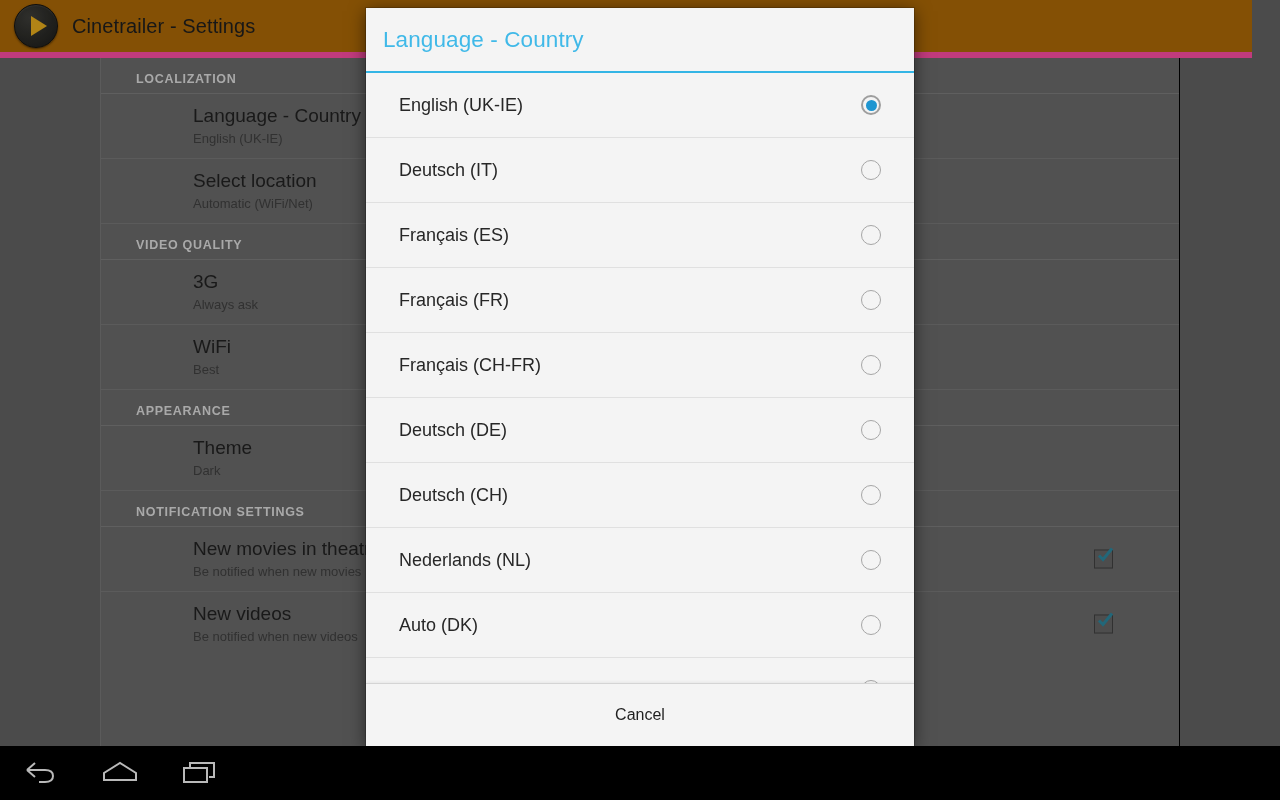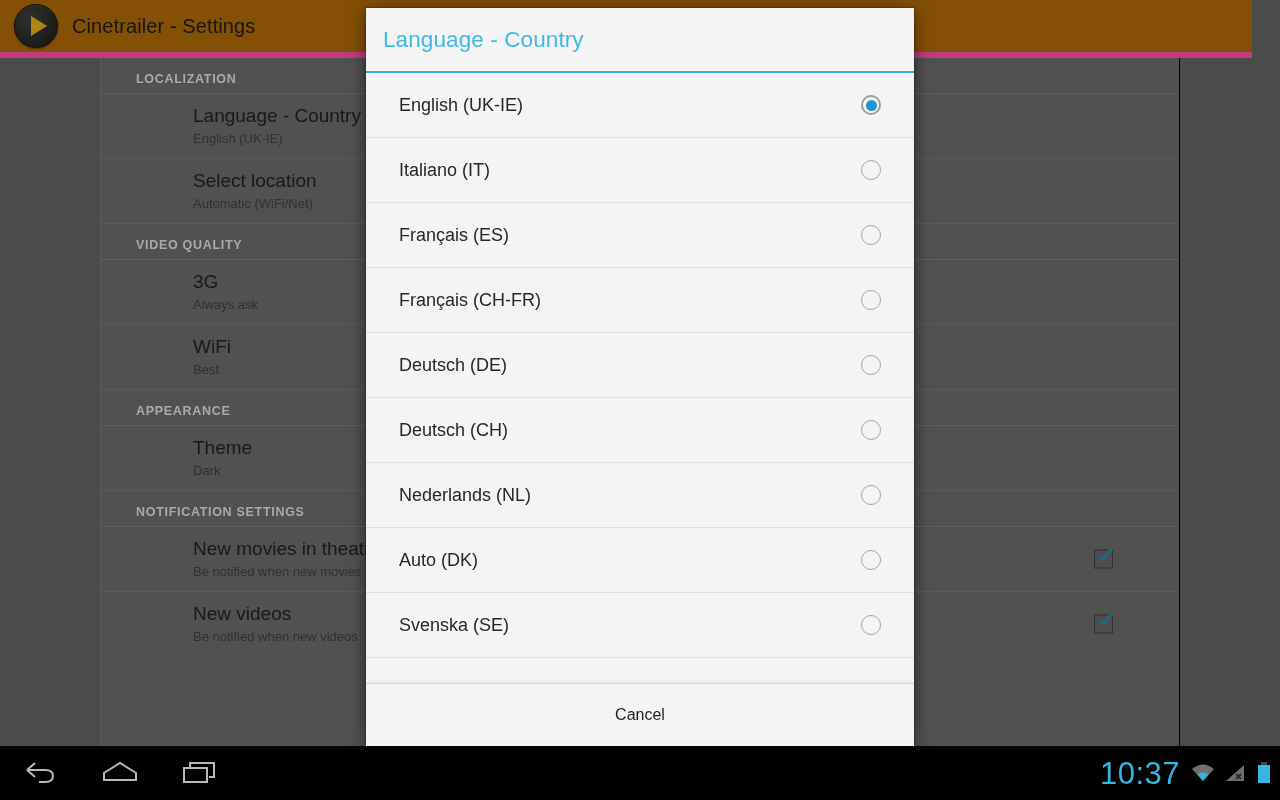--- a/index.html
+++ b/index.html
@@ -311,25 +311,29 @@
     <div id="dialog-header">
       <div id="dialog-title">Language - Country</div>
     </div>
 
     <div id="dialog-list">
       <div class="lang-row">
         <span class="lang-label">English (UK-IE)</span>
         <span class="radio checked"></span>
       </div>
       <div class="lang-row">
-        <span class="lang-label">Italiano (IT)</span>
+        <span class="lang-label">Deutsch (IT)</span>
         <span class="radio"></span>
       </div>
       <div class="lang-row">
         <span class="lang-label">Français (ES)</span>
+        <span class="radio"></span>
+      </div>
+      <div class="lang-row">
+        <span class="lang-label">Français (FR)</span>
         <span class="radio"></span>
       </div>
       <div class="lang-row">
         <span class="lang-label">Français (CH-FR)</span>
         <span class="radio"></span>
       </div>
       <div class="lang-row">
         <span class="lang-label">Deutsch (DE)</span>
         <span class="radio"></span>
       </div>
@@ -367,36 +371,15 @@
         <path d="M3 20 L3 13 L19 3 L35 13 L35 20 Z" fill="none" stroke="#b9b9b9" stroke-width="2"></path>
       </svg>
     </div>
     <div class="nav-btn">
       <svg width="38" height="26" viewBox="0 0 38 26">
         <rect x="3" y="8" width="23" height="14" fill="none" stroke="#b9b9b9" stroke-width="2"></rect>
         <path d="M9 8 L9 3 L33 3 L33 17 L28 17" fill="none" stroke="#b9b9b9" stroke-width="2"></path>
       </svg>
     </div>
 
-    <div id="status-right">
-      <div id="clock">10:37</div>
-      <span class="sysicon">
-        <svg width="26" height="22" viewBox="0 0 26 22">
-          <path d="M13 19 L2 7 Q13 -2 24 7 Z" fill="#6f6f6f"></path>
-          <path d="M13 19 L7.5 12.5 Q13 8.5 18.5 12.5 Z" fill="#33b5e5"></path>
-        </svg>
-      </span>
-      <span class="sysicon">
-        <svg width="24" height="22" viewBox="0 0 24 22">
-          <path d="M2 19 L20 19 L20 3 Z" fill="#6f6f6f"></path>
-          <path d="M12 12 L17 17 M17 12 L12 17" stroke="#2b2b2b" stroke-width="1.8" fill="none"></path>
-        </svg>
-      </span>
-      <span class="sysicon">
-        <svg width="16" height="24" viewBox="0 0 16 24">
-          <rect x="5" y="1" width="6" height="3" fill="#4a4a4a"></rect>
-          <rect x="2" y="4" width="12" height="18" fill="#33b5e5"></rect>
-        </svg>
-      </span>
-    </div>
   </div>
 
 </div>
 
 </body></html>

